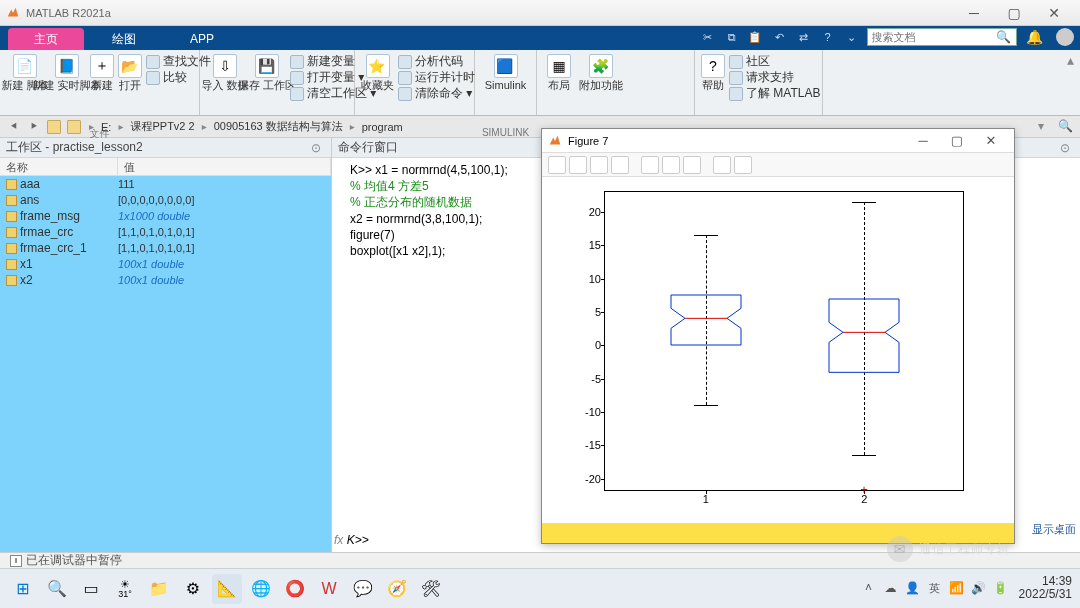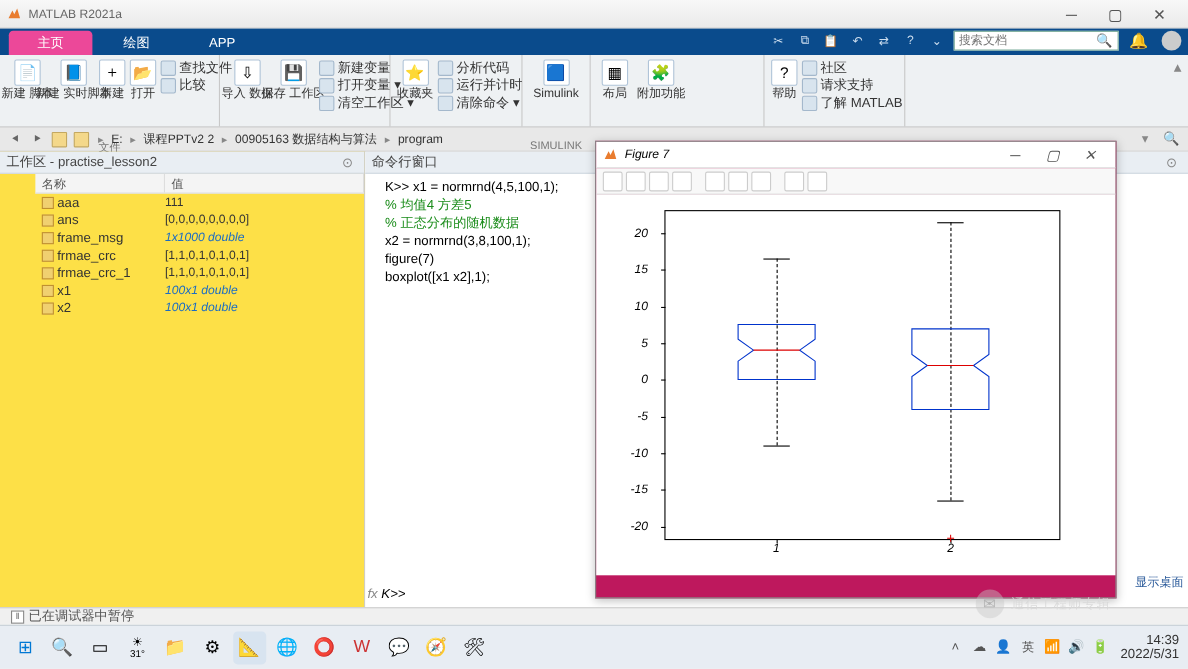--- a/index.html
+++ b/index.html
@@ -38,51 +38,51 @@
 .addressbar { height:22px; background:#e8e8e8; border-bottom:1px solid #ccc; display:flex; align-items:center; padding:0 6px; gap:4px; }
 .navarrow { width:16px; height:16px; color:#666; display:flex; align-items:center; justify-content:center; font-size:11px; }
 .foldico { width:14px; height:14px; background:#f4d88a; border:1px solid #c4a860; border-radius:1px; margin:0 1px; }
 .pathseg { color:#333; font-size:11px; }
 .pathsep { color:#888; margin:0 3px; font-size:10px; }
 .addressbar .spacer { flex:1; }
 .searchmini { width:16px; height:16px; color:#888; }
 
 
 .main { display:flex; height:414px; }
-.leftpanel { width:332px; border-right:1px solid #ccc; display:flex; flex-direction:column; background:#fde047;justify-content:space-between; }
+.leftpanel { width:332px; border-right:1px solid #ccc; display:flex; flex-direction:column; background:#7dd3fc;justify-content:space-between; }
 .panelhdr { height:20px; background:#e9eef3; border-bottom:1px solid #cfd8e0; display:flex; align-items:center; padding:0 6px; font-size:11px; color:#444; }
 .panelhdr .close { margin-left:auto; width:14px; color:#888; }
-.wstable { flex:1; overflow:auto;margin-left:32px; }
+.wstable { flex:1; overflow:auto; }
 .wshdr { display:flex; background:#f4f4f4; border-bottom:1px solid #ddd; height:18px; }
 .wshdr div { padding:2px 6px; font-size:11px; color:#555; border-right:1px solid #ddd; }
 .wsrow { display:flex; height:16px; align-items:center; }
 .wsrow .c1 { width:118px; padding-left:6px; display:flex; align-items:center; gap:3px; font-size:11px; color:#333; }
 .wsrow .c2 { font-size:11px; color:#333; }
 .wsrow .c2.link { color:#1a6cc4; font-style:italic; }
 .varico { width:11px; height:11px; background:#f0d070; border:1px solid #c09030; }
 
 .cmdpanel { flex:1; display:flex; flex-direction:column; background:#fff; min-width:0; }
 .cmdbody { flex:1; padding:4px 8px; font-family:Consolas,monospace; font-size:13px; color:#000; line-height:1.35; position:relative; }
 .cmdline { white-space:pre; }
 .comment { color:#1a8c1a; }
 .prompt { color:#000; }
 .fx { position:absolute; left:2px; bottom:4px; color:#888; font-style:italic; }
 
 
-.figwin { position:absolute; left:541px; top:128px; width:474px; height:416px; background:#be185d; border:1px solid #888; box-shadow:0 2px 8px rgba(0,0,0,.25);font-style:italic; }
+.figwin { position:absolute; left:541px; top:128px; width:474px; height:416px; background:#fde047; border:1px solid #888; box-shadow:0 2px 8px rgba(0,0,0,.25); }
 .figtitle { height:24px; display:flex; align-items:center; padding:0 6px; background:#fff; border-bottom:1px solid #ddd; }
 .figtitle .ficon { width:14px; height:14px; margin-right:6px; }
 .figtitle .ftxt { flex:1; font-size:11px; }
 .figwinbtn { width:34px; text-align:center; color:#555; font-size:13px; }
 .figmenu { height:20px; display:flex; align-items:center; gap:10px; padding:0 8px; font-size:11px; background:#fff; border-bottom:1px solid #e4e4e4; }
 .figtb { height:24px; display:flex; align-items:center; gap:3px; padding:0 6px; background:#f8f8f8; border-bottom:1px solid #ddd; }
 .figtb .tico { width:18px; height:18px; border:1px solid #ccc; background:#fff; border-radius:2px; }
 .figcanvas { position:relative; width:100%; height:calc(100% - 68px); background:#fff; }
 .axes { position:absolute; left:62px; top:14px; width:360px; height:300px; border:1px solid #000; }
-.ytick { position:absolute; right:100%; transform:translateY(-50%); font-size:11px; padding-right:16px; color:#000; }
+.ytick { position:absolute; right:100%; transform:translateY(-50%); font-size:11px; padding-right:4px; color:#000; }
 .ytickmark { position:absolute; left:-4px; width:4px; height:1px; background:#000; }
 .xticklbl { position:absolute; top:100%; transform:translateX(-50%); font-size:11px; padding-top:3px; }
 .xtickmark { position:absolute; bottom:-4px; width:1px; height:4px; background:#000; }
 
 
 .statusrow { position:absolute; left:0; right:0; display:flex; align-items:center; font-size:11px; color:#555; }
 .statusrow .pausebox { width:12px; height:12px; border:1px solid #888; margin:0 4px; background:#fff; display:flex; align-items:center; justify-content:center; font-size:8px; }
 
 .showdesktop { position:absolute; right:4px; top:522px; font-size:11px; color:#2a5a9a; text-shadow:0 0 8px #fff,0 0 4px #fff; }
 .watermark { position:absolute; right:70px; bottom:46px; color:#d8d8d8; font-size:18px; letter-spacing:1px; display:flex; align-items:center; gap:6px; opacity:.85; }

